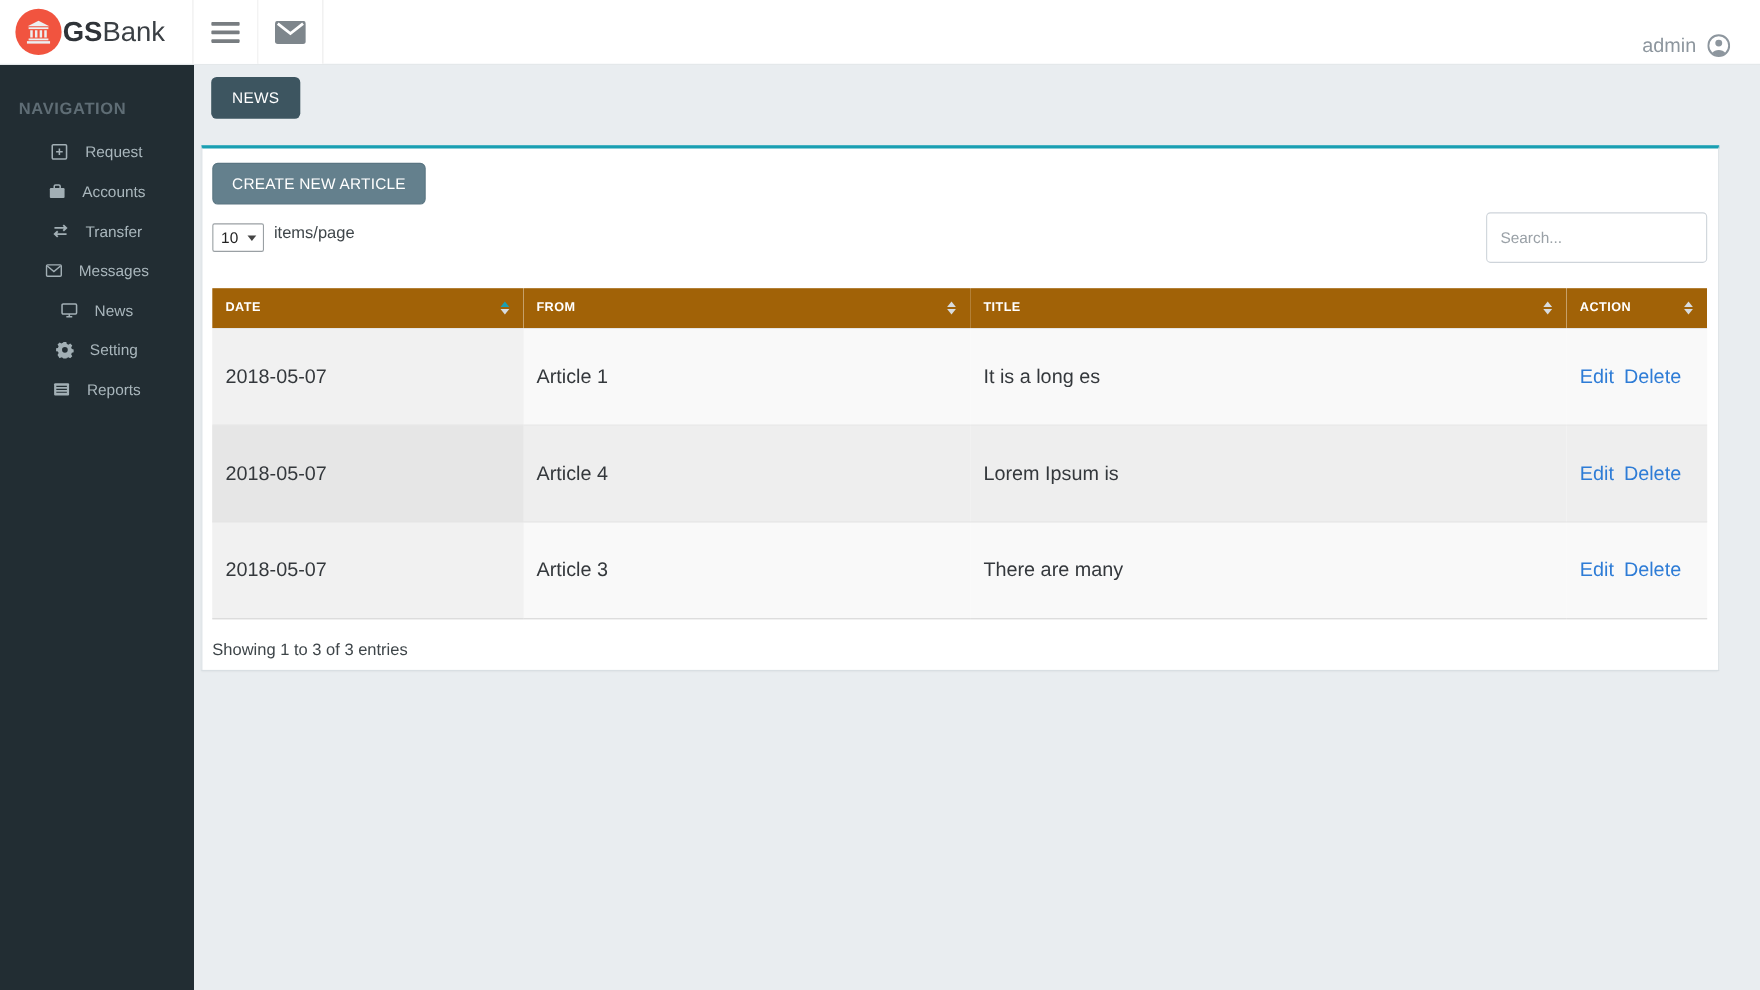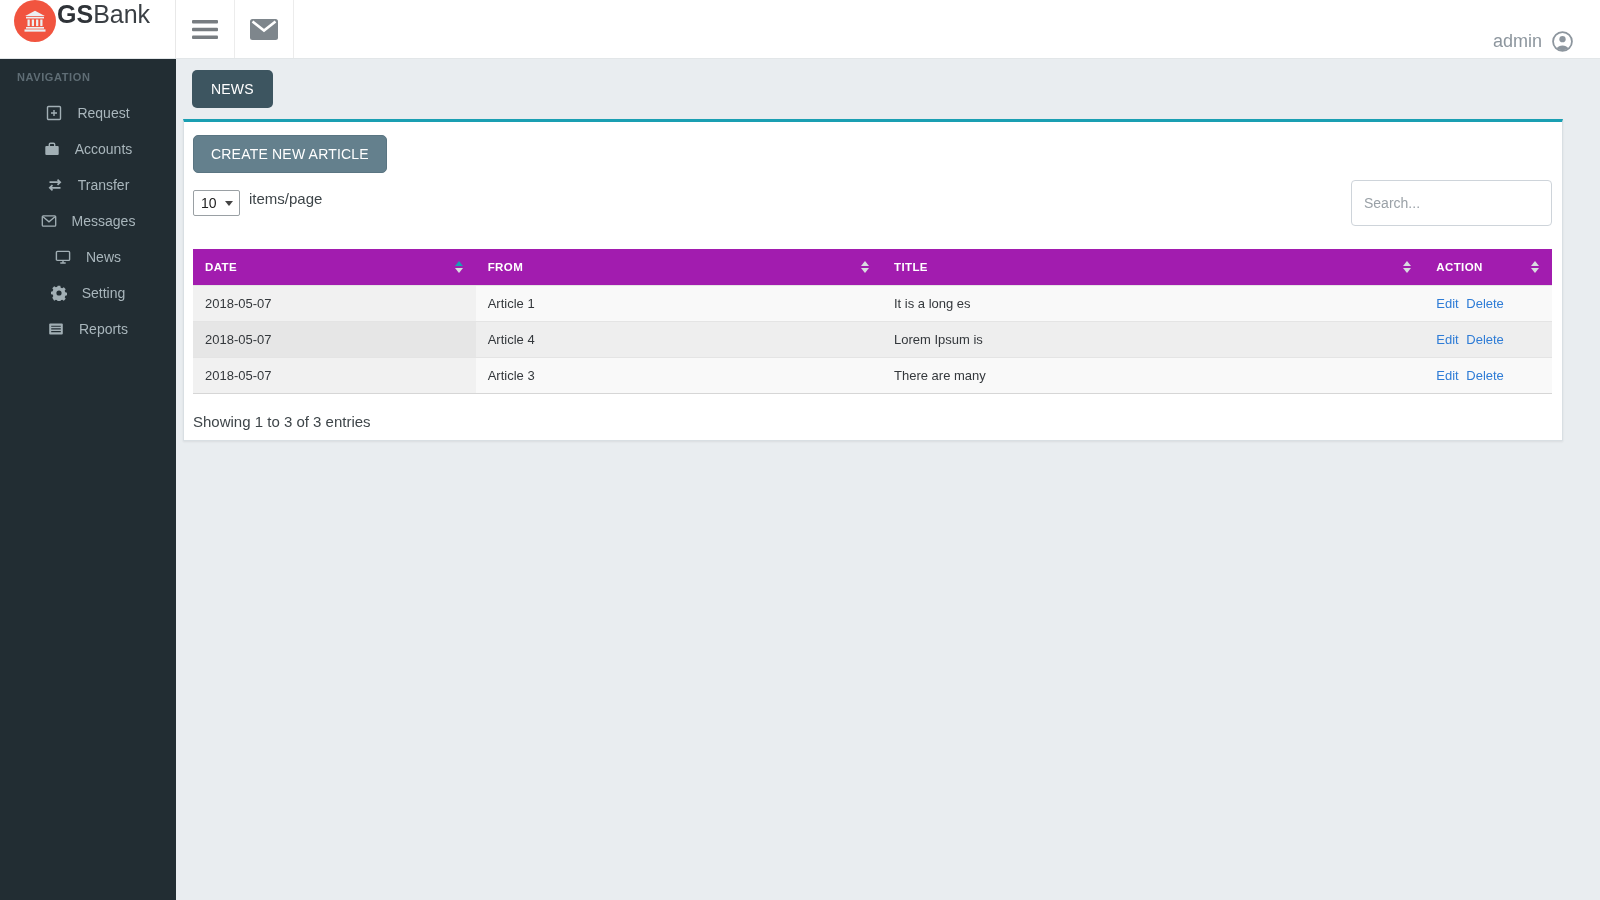--- a/index.html
+++ b/index.html
@@ -10,21 +10,21 @@
     color: #3e4549;
   }
 
   
   .topbar {
     position: fixed; top: 0; left: 0; right: 0; height: 59px;
     background: #ffffff; display: flex; align-items: stretch; z-index: 20;
     border-bottom: 1px solid #e2e6e8;
   }
   .brand {
-    width: 176px; display: flex; padding-left: 14px;
+    width: 176px; display: flex; align-items: center; padding-left: 14px;
     border-right: 1px solid #e8e8e8;
   }
   .logo-circle {
     width: 42px; height: 42px; border-radius: 50%; background: #f1543f;
     display: flex; align-items: center; justify-content: center; flex: 0 0 auto;
   }
   .brand-text { font-size: 25px; color: #2f3338; margin-left: 1px; white-space: nowrap; }
   .brand-text .bold { font-weight: 700; }
   .brand-text .light { font-weight: 400; color: #3a3f44; }
   .topbar-btn {
@@ -35,38 +35,38 @@
     margin-left: auto; display: flex; align-items: center; gap: 10px;
     padding-right: 27px; color: #8d969e; font-size: 18px; margin-top: 24px;
   }
 
   
   .sidebar {
     position: fixed; top: 59px; left: 0; bottom: 0; width: 176px;
     background: #222d33;
   }
   .nav-heading {
-    padding: 12px 17px 12px; color: #5f6d75; font-size: 11px; font-weight: 700;
+    padding: 32px 17px 12px; color: #5f6d75; font-size: 15px; font-weight: 700;
     letter-spacing: 0.6px;
   }
   .nav-item {
     display: flex; align-items: center; gap: 15px; padding: 10px 17px;
     color: #a9b6bc; font-size: 14px; cursor: pointer; justify-content: center;
   }
   .nav-item .nav-icon { width: 16px; height: 16px; display: inline-flex; color: #a2afb5; flex: 0 0 auto; }
 
   
   .content { position: absolute; left: 176px; top: 59px; right: 0; bottom: 0; }
   .tab-button {
     display: inline-block; margin: 11px 0 11px 16px; padding: 11px 19px;
     background: #3d5560; color: #fff; font-size: 14px; border-radius: 5px;
     cursor: pointer; letter-spacing: 0.2px;
   }
   .panel {
-    margin: 0 37px 0 7px; background: #ffffff;
+    margin: 13px 37px 0 7px; background: #ffffff;
     border: 1px solid #d9dfe3; border-top: 3px solid #1a9fb2;
     box-shadow: 0 1px 2px rgba(0,0,0,0.07);
     padding: 10px 10px 8px 9px;
   }
   .create-btn {
     display: inline-block; margin: 3px 0 7px 0; padding: 10px 17px;
     background: #64808d; border: 1px solid #5a7582; border-radius: 5px;
     color: #fff; font-size: 14px; cursor: pointer; letter-spacing: 0.2px;
   }
   .controls-row {
@@ -89,32 +89,32 @@
   .search-input {
     width: 201px; height: 46px; padding: 6px 12px; font-size: 14px;
     font-family: "Liberation Sans", sans-serif;
     border: 1px solid #ced4da; border-radius: 4px; color: #495057; outline: none;
   }
   .search-input::placeholder { color: #9aa1a7; }
 
   
   table.news-table { width: 100%; border-collapse: collapse; border-bottom: 1px solid #d6d6d6; }
   .news-table thead th {
-    background: #a21caf; color: #ffffff; text-align: left;
+    background: #a16207; color: #ffffff; text-align: left;
     font-size: 11.5px; font-weight: 700; letter-spacing: 0.4px;
     padding: 12px 12px; position: relative; cursor: pointer;
   }
   .sort { position: absolute; right: 13px; top: 50%; transform: translateY(-50%);
     display: inline-flex; flex-direction: column; gap: 2px; }
   .sort .up { width: 0; height: 0; border-left: 4.5px solid transparent;
     border-right: 4.5px solid transparent; border-bottom: 5px solid #d8dcdf; }
   .sort .down { width: 0; height: 0; border-left: 4.5px solid transparent;
     border-right: 4.5px solid transparent; border-top: 5px solid #d8dcdf; }
   .sort.sorted-asc .up { border-bottom-color: #1a9fb2; }
-  .news-table tbody td { padding: 10px 12px; font-size: 13px; color: #34383c; }
+  .news-table tbody td { padding: 33px 12px; font-size: 18px; color: #34383c; }
   .news-table tbody tr { border-top: 1px solid #e4e4e4; }
   .news-table tbody tr:nth-child(odd) { background: #f9f9f9; }
   .news-table tbody tr:nth-child(odd) td.col-date { background: #f1f1f1; }
   .news-table tbody tr:nth-child(even) { background: #eeeeee; }
   .news-table tbody tr:nth-child(even) td.col-date { background: #e6e6e6; }
   .action-link { color: #2e7cd6; text-decoration: none; cursor: pointer; }
   .action-link + .action-link { margin-left: 4px; }
 
   
   .table-footer {

